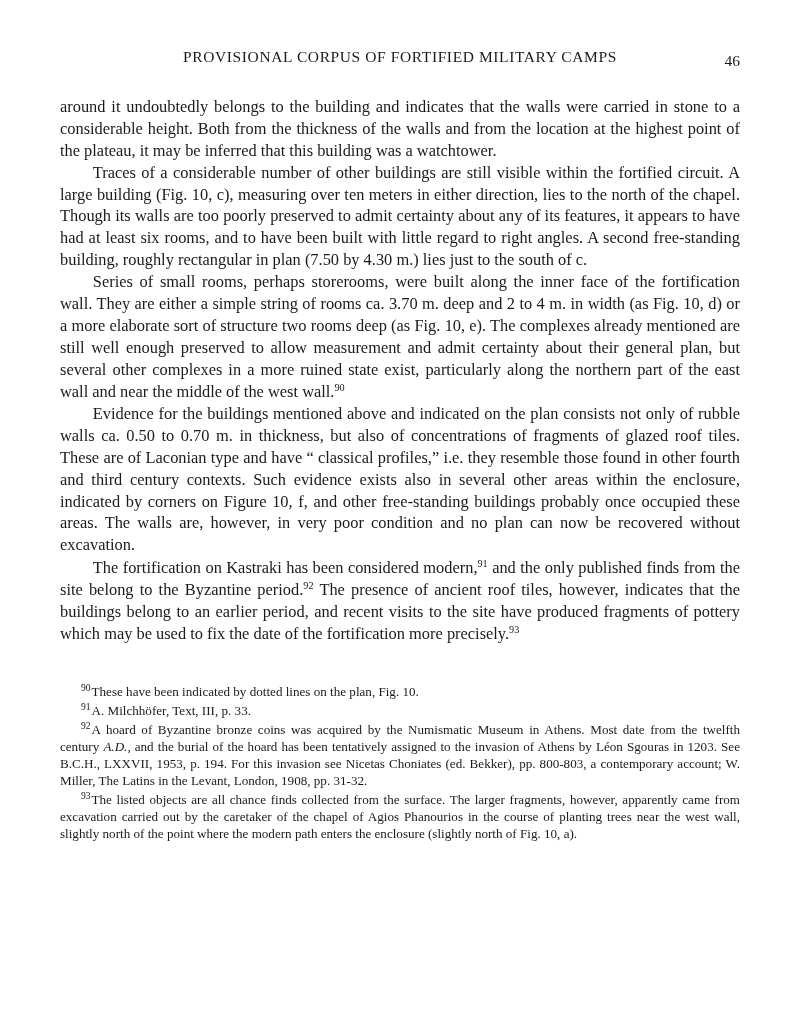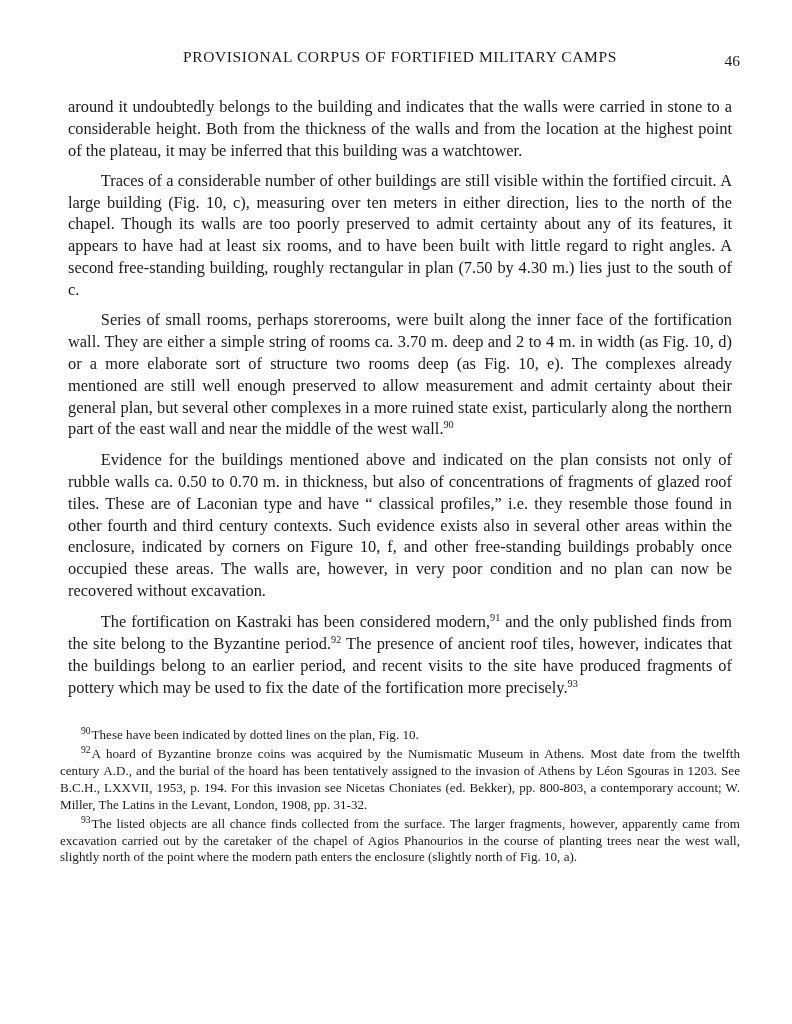--- a/index.html
+++ b/index.html
@@ -46,47 +46,47 @@
     font-weight: normal;
   }
   .body-text {
     font-size: 16.4px;
     line-height: 1.335;
     text-align: justify;
     text-justify: inter-word;
     hyphens: none;
   }
   .body-text p {
-    margin: 8px;
+    margin: 0;
     text-indent: 2.0em;
   }
   .body-text p.first {
     text-indent: 0;
   }
   .footnotes {
-    margin-top: 26px;
+    margin-top: 37px;
     font-size: 13.1px;
     line-height: 1.28;
     text-align: justify;
   }
   .footnotes p {
     margin: 0;
     text-indent: 1.6em;
   }
   .fn-num {
     vertical-align: super;
     font-size: 9.6px;
     padding-right: 1px;
   }
   sup.ref {
     vertical-align: super;
     font-size: 10.2px;
   }
   .it { }
-  .sc { font-variant: small-caps; }
+  .sc { font-variant: small-caps; font-style: italic; }
 </style>
 </head>
 <body>
 
 <div class="page">
 
   <div class="running-head">
     <span class="running-head-title">Provisional Corpus of Fortified Military Camps</span>
     <span class="page-number">46</span>
   </div>
@@ -102,20 +102,21 @@
     <p>Evidence for the buildings mentioned above and indicated on the plan consists not only of rubble walls <span class="it">ca.</span> 0.50 to 0.70 m. in thickness, but also of concentrations of fragments of glazed roof tiles.  These are of Laconian type and have “ classical profiles,” i.e. they resemble those found in other fourth and third century contexts.  Such evidence exists also in several other areas within the enclosure, indicated by corners on Figure 10, f, and other free-standing buildings probably once occupied these areas.  The walls are, however, in very poor condition and no plan can now be recovered without excavation.</p>
 
     <p><span>The fortification on Kastraki has been considered modern,<sup class="ref">91</sup> and the only published finds from the site belong to the Byzantine period.<sup class="ref">92</sup>  The presence of ancient roof tiles, however, indicates that the buildings belong to an earlier period, and recent visits to the site have produced fragments of pottery which may be used to fix the date of the fortification more precisely.</span><sup class="ref">93</sup></p>
 
   </div>
 
   <div class="footnotes">
 
     <p><span class="fn-num">90</span><span>These have been indicated by dotted lines on the plan, Fig. 10.</span></p>
 
+    <p><span class="fn-num">91</span><span>A. Milchhöfer, Text, III, p. 33.</span></p>
 
     <p><span class="fn-num">92</span><span>A hoard of Byzantine bronze coins was acquired by the Numismatic Museum in Athens. Most date from the twelfth century </span><span class="sc">A.D.</span><span>, and the burial of the hoard has been tentatively assigned to the invasion of Athens by Léon Sgouras in 1203.  See </span><span class="it">B.C.H.</span><span>, LXXVII, 1953, p. 194.  For this invasion see Nicetas Choniates (ed. Bekker), pp. 800-803, a contemporary account; W. Miller, </span><span class="it">The Latins in the Levant</span><span>, London, 1908, pp. 31-32.</span></p>
 
     <p><span class="fn-num">93</span><span>The listed objects are all chance finds collected from the surface.  The larger fragments, however, apparently came from excavation carried out by the caretaker of the chapel of Agios Phanourios in the course of planting trees near the west wall, slightly north of the point where the modern path enters the enclosure (slightly north of Fig. 10, a).</span></p>
 
   </div>
 
 </div>
 
 </body></html>

